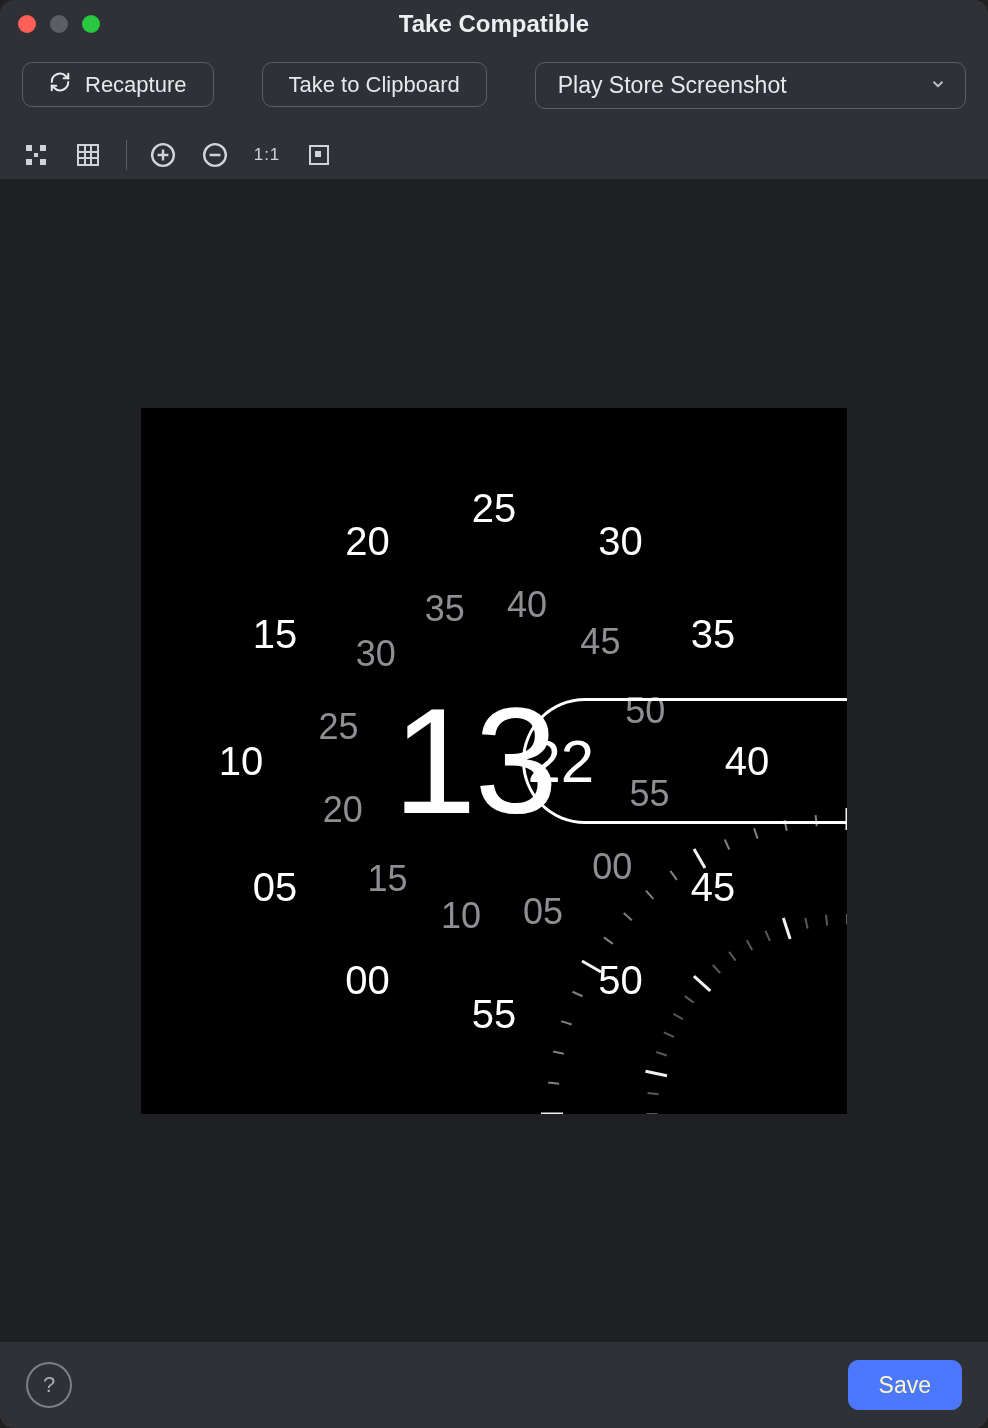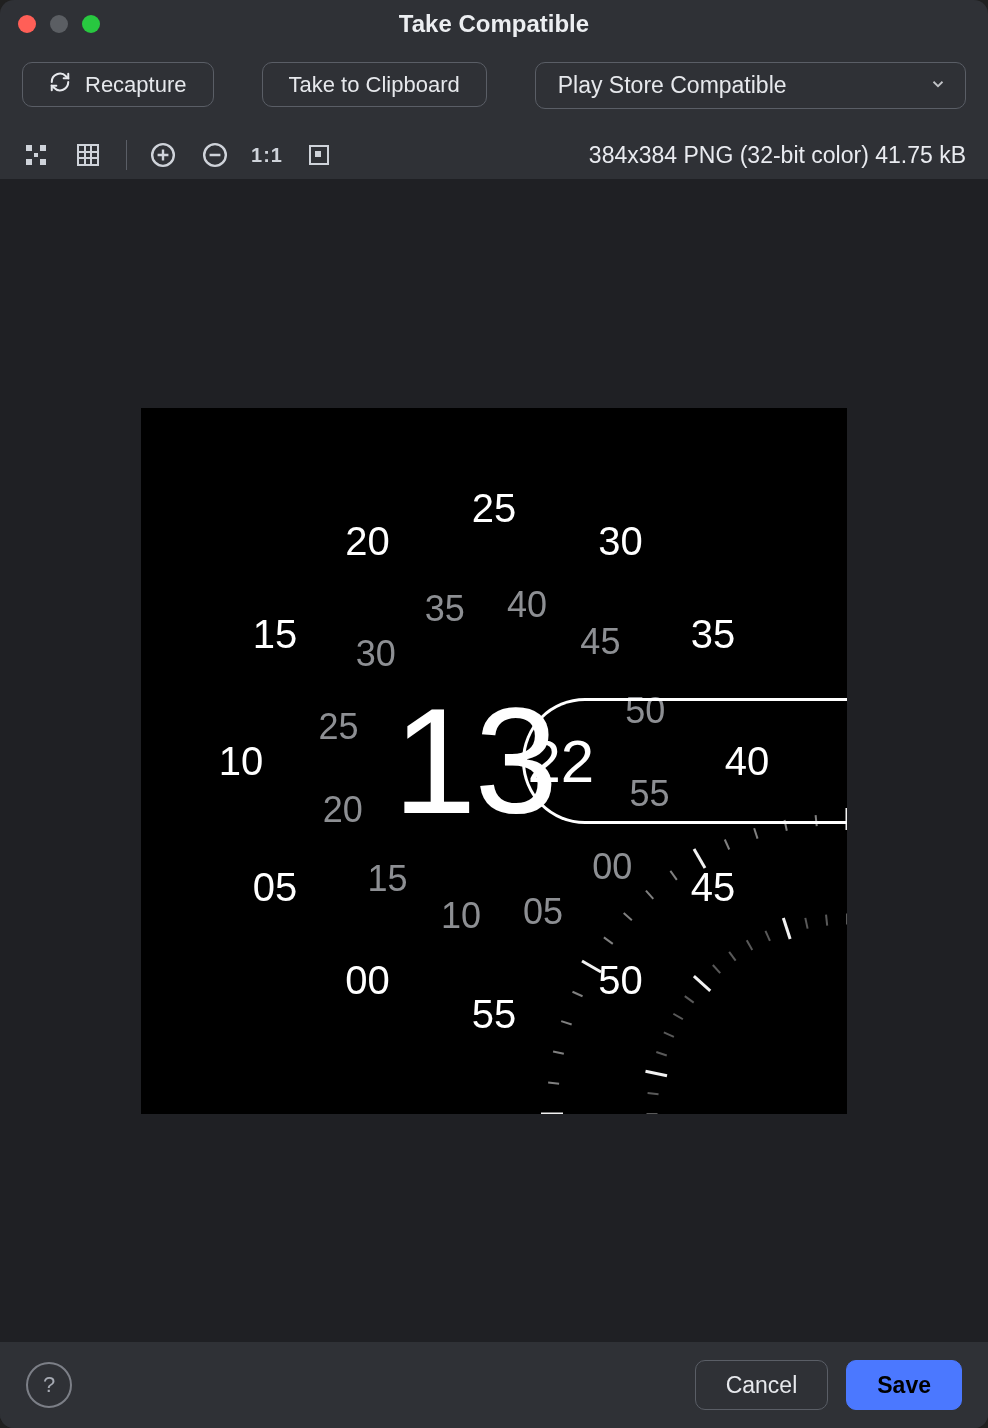--- a/index.html
+++ b/index.html
@@ -56,21 +56,21 @@
   .center-min{position:absolute;left:50%;top:50%;transform:translate(50%,-50%);
     font-size:60px;font-weight:500;color:#fff;}
   .lens{position:absolute;left:54%;top:50%;transform:translateY(-50%);
     width:60%;height:120px;border:3px solid #fff;border-right:none;
     border-radius:70px 0 0 70px;}
   
   .footer{height:86px;display:flex;align-items:center;padding:0 26px;background:var(--bg);}
   .help{width:42px;height:42px;border-radius:50%;border:2px solid #7c7f87;
     display:flex;align-items:center;justify-content:center;color:#a6aab3;font-size:22px;}
   .footer .spacer{flex:1;}
-  .btn.primary{background:var(--accent);border-color:var(--accent);color:#000000;font-weight:700;}
+  .btn.primary{background:var(--accent);border-color:var(--accent);color:#fef9c3;font-weight:400;}
   .btn.footer-btn{height:50px;font-size:23px;padding:0 30px;}
 </style>
 </head>
 <body>
 
 <div class="window">
 
   <div class="titlebar">
     <div class="traffic">
       <div class="dot red"></div>
@@ -89,21 +89,21 @@
           <path d="M21 12a9 9 0 0 1-15.5 6.3L3 16"></path>
           <path d="M3 21v-5h5"></path>
         </svg>
       </span>
       <span>Recapture</span>
     </button>
     <button class="btn">
       <span>Take to Clipboard</span>
     </button>
     <div class="select">
-      <span>Play Store Compatible</span>
+      <span>Play Store Screenshot</span>
       <span class="chev">
         <svg width="18" height="18" viewBox="0 0 24 24" fill="none" stroke="currentColor" stroke-width="2.4">
           <polyline points="6 9 12 15 18 9"></polyline>
         </svg>
       </span>
     </div>
   </div>
 
   <div class="previewtools">
     <span class="ticon">
@@ -131,29 +131,28 @@
           <line x1="12" y1="7" x2="12" y2="17"></line>
           <line x1="7" y1="12" x2="17" y2="12"></line>
       </svg>
     </span>
     <span class="ticon">
       <svg viewBox="0 0 24 24" width="26" height="26" fill="none" stroke="currentColor" stroke-width="2.2">
         <circle cx="12" cy="12" r="10"></circle>
           <line x1="7" y1="12" x2="17" y2="12"></line>
       </svg>
     </span>
-    <span class="ticon" style="font-size:20px;font-weight:700;letter-spacing:1px;">1:1</span>
+    <span class="ticon" style="font-size:17px;font-weight:400;letter-spacing:1px;">1:1</span>
     <span class="ticon">
       <svg viewBox="0 0 24 24" width="24" height="24" fill="none" stroke="currentColor" stroke-width="2">
         <rect x="3" y="3" width="18" height="18"></rect>
         <rect x="8" y="8" width="6" height="6" fill="currentColor" stroke="none"></rect>
       </svg>
     </span>
     <span class="spacer"></span>
-    <span class="meta">384x384 PNG (32-bit color) 41.75 kB</span>
   </div>
 
   <div class="preview">
     <div class="artboard">
       <div class="dial" id="dial">
           <div class="dlabel outer" style="left: 226.5px; top: 572.104px;">00</div>
           <div class="dlabel outer" style="left: 133.896px; top: 479.5px;">05</div>
           <div class="tick" style="width: 3px; height: 22px; opacity: 0.95; transform: translate(56.5px, 342px) rotate(270deg);"></div>
           <div class="dlabel outer" style="left: 100px; top: 353px;">10</div>
           <div class="tick" style="width: 2px; height: 11px; opacity: 0.5; transform: translate(58.616px, 316.664px) rotate(276deg);"></div>
@@ -211,21 +210,18 @@
         </div>
       <div class="lens"></div>
       <div class="center-hour">13</div>
       <div class="center-min">22</div>
     </div>
   </div>
 
   <div class="footer">
     <div class="help">?</div>
     <div class="spacer"></div>
-    <button class="btn footer-btn" style="margin-right:18px;">
-      <span>Cancel</span>
-    </button>
     <button class="btn footer-btn primary">
       <span>Save</span>
     </button>
   </div>
 
 </div>
 
 </body></html>

